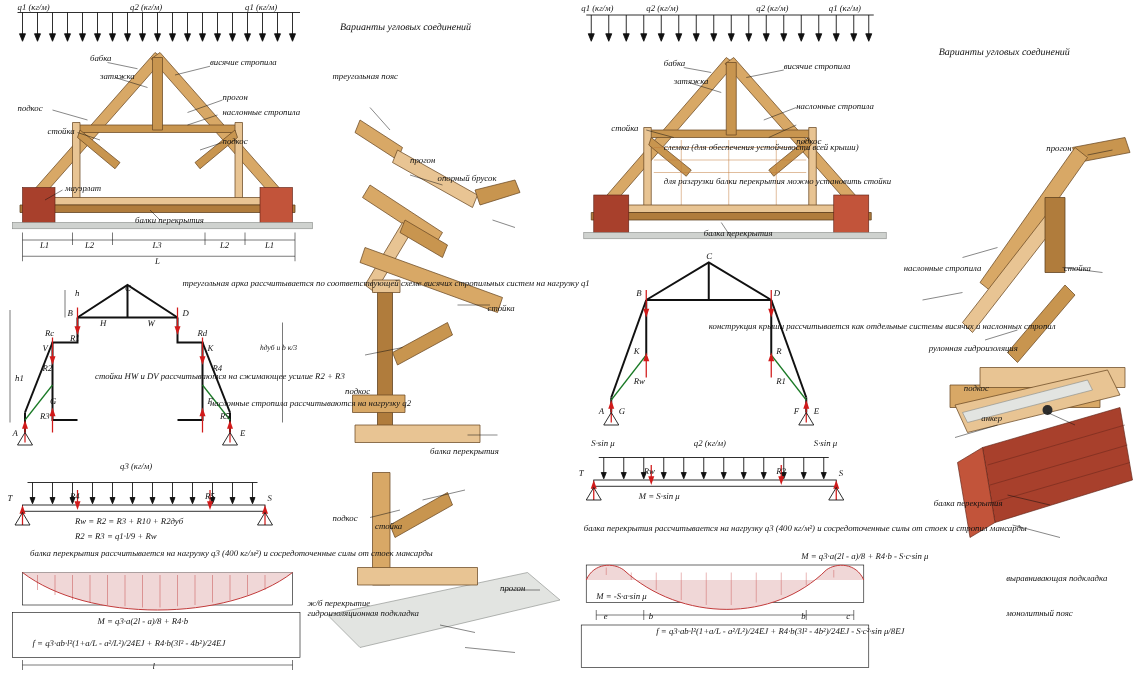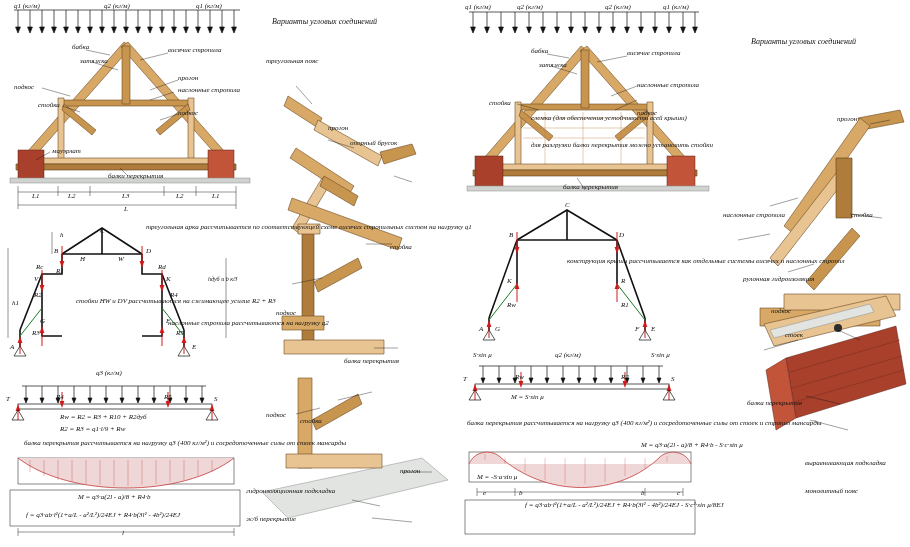--- a/index.html
+++ b/index.html
@@ -183,21 +183,21 @@
     <div class="lbl i" style="left:266px;top:58px;">треугольная пояс</div>
     <div class="lbl i" style="left:328px;top:125px;">прогон</div>
     <div class="lbl i" style="left:350px;top:140px;width:50px;">опорный брусок</div>
     <div class="lbl i" style="left:390px;top:244px;">стойка</div>
     <div class="lbl i" style="left:276px;top:310px;">подкос</div>
     <div class="lbl i" style="left:344px;top:358px;">балка перекрытия</div>
     <div class="lbl i" style="left:266px;top:412px;">подкос</div>
     <div class="lbl i" style="left:300px;top:418px;">стойка</div>
     <div class="lbl i" style="left:400px;top:468px;">прогон</div>
     <div class="lbl i" style="left:246px;top:488px;width:60px;">гидроизоляционная подкладка</div>
-    <div class="lbl i" style="left:246px;top:480px;margin-top:36px;">ж/б перекрытие</div>
+    <div class="lbl i" style="left:246px;top:480px;">ж/б перекрытие</div>
 
     <svg width="250" height="160" style="left:0;top:218px;">
 
       <polyline class="blk" points="62,36 102,10 142,36"></polyline>
       <line class="blk" x1="62" y1="36" x2="142" y2="36"></line>
       <line class="blk" x1="102" y1="10" x2="102" y2="36"></line>
 
       <polyline class="blk" points="62,36 62,56 42,56 42,118 62,118"></polyline>
       <polyline class="blk" points="142,36 142,56 162,56 162,118 142,118"></polyline>
       <polyline class="blk" points="20,112 42,56"></polyline>
@@ -467,21 +467,21 @@
         <line x1="88" y1="282" x2="54" y2="292"></line>
         <line x1="96" y1="338" x2="130" y2="346"></line>
         <line x1="100" y1="362" x2="138" y2="372"></line>
       </g>
     </svg>
     <div class="lbl i" style="left:382px;top:116px;">прогон</div>
     <div class="lbl i" style="left:268px;top:212px;width:46px;">наслонные стропила</div>
     <div class="lbl i" style="left:396px;top:212px;">стойка</div>
     <div class="lbl i" style="left:316px;top:308px;">подкос</div>
     <div class="lbl i" style="left:288px;top:276px;width:52px;">рулонная гидроизоляция</div>
-    <div class="lbl i" style="left:330px;top:332px;">стоек</div>
+    <div class="lbl i" style="left:330px;top:332px;">анкер</div>
     <div class="lbl i" style="left:292px;top:400px;width:36px;">балка перекрытия</div>
     <div class="lbl i" style="left:350px;top:460px;width:50px;">выравнивающая подкладка</div>
     <div class="lbl i" style="left:350px;top:488px;">монолитный пояс</div>
 
     <svg width="250" height="150" style="left:0;top:198px;">
       <polyline class="blk" points="62,42 112,12 162,42"></polyline>
       <line class="blk" x1="62" y1="42" x2="162" y2="42"></line>
       <line class="blk" x1="62" y1="42" x2="34" y2="120"></line>
       <line class="blk" x1="162" y1="42" x2="190" y2="120"></line>
       <line class="blk" x1="112" y1="12" x2="112" y2="42"></line>

